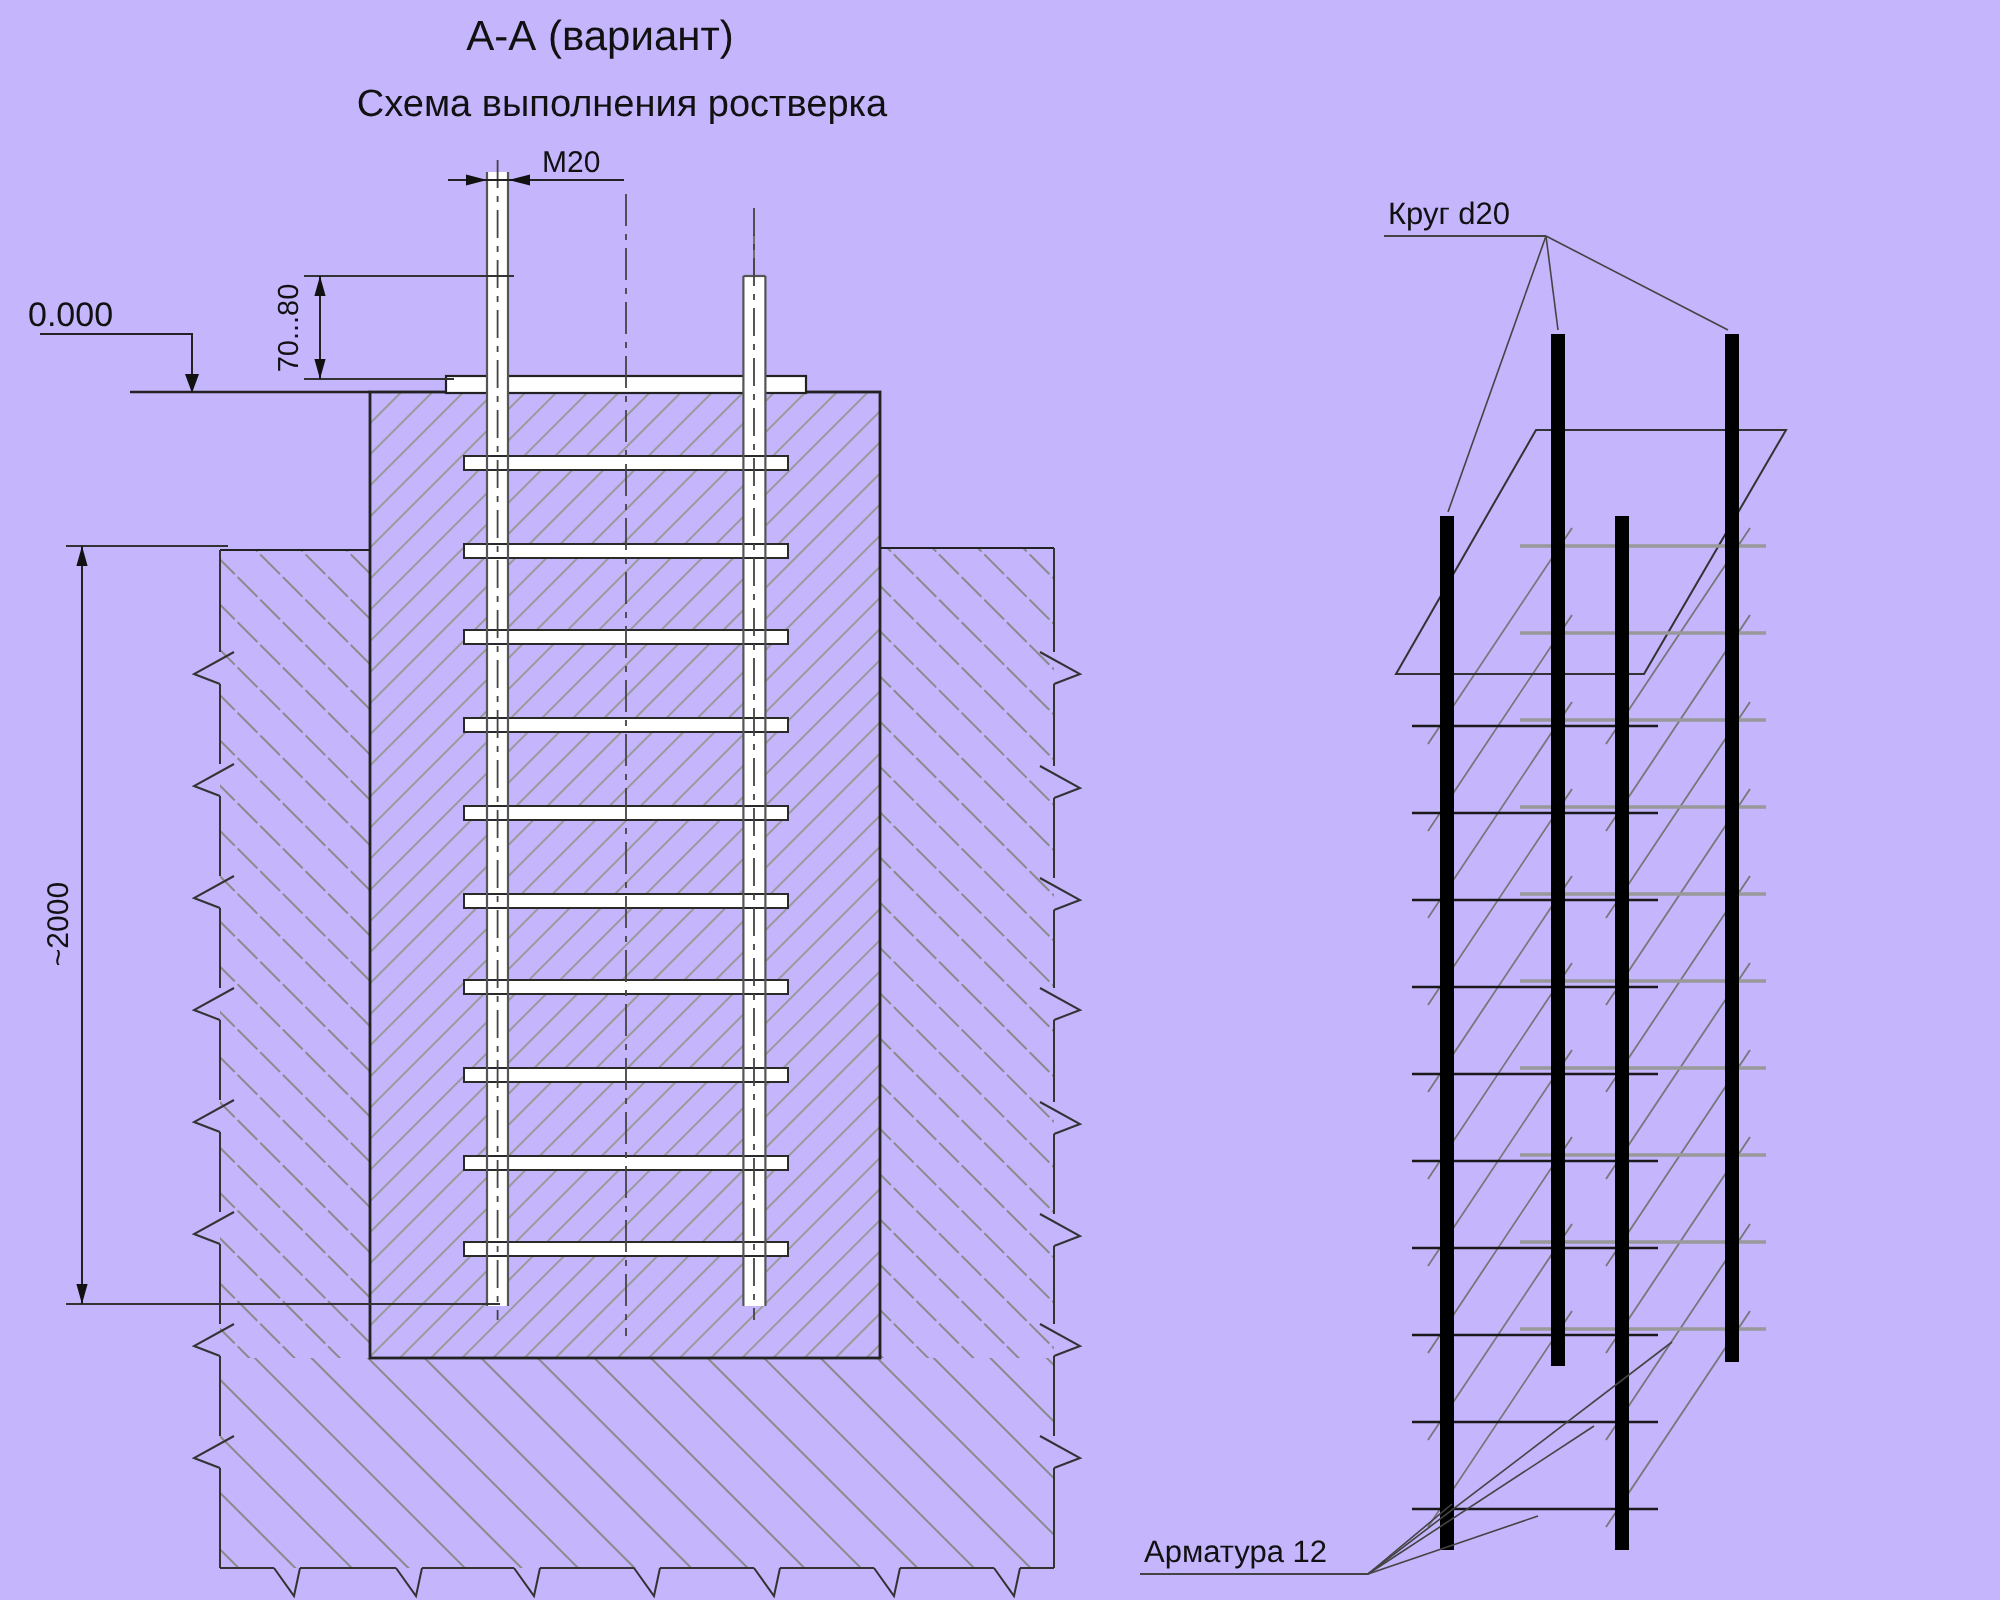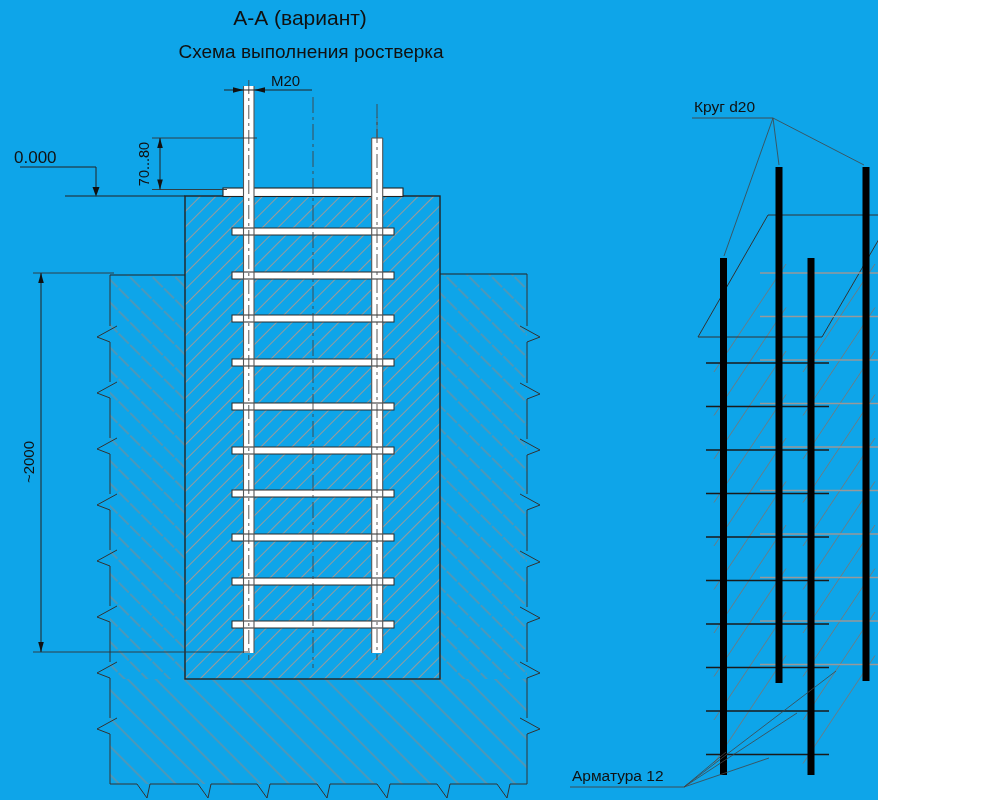--- a/index.html
+++ b/index.html
@@ -1,16 +1,16 @@
 <!DOCTYPE html>
 <html><head>
 <meta charset="utf-8">
 <style>
   html,body{margin:0;padding:0;background:#ffffff;}
-  .sheet{position:relative;width:878px;height:800px;background:#0ea5e9;overflow:hidden;
+  .sheet{position:relative;width:1000px;height:800px;background:#c4b5fd;overflow:hidden;
          font-family:"Liberation Sans", sans-serif;}
   svg{display:block}
   text{fill:#111111;font-family:"Liberation Sans", sans-serif;}
   .t-title{font-size:21px;}
   .t-sub{font-size:19px;}
   .t-dim{font-size:15px;}
   .t-dim-sm{font-size:14.5px;}
   .t-lbl{font-size:15.5px;}
 </style>
 </head>

